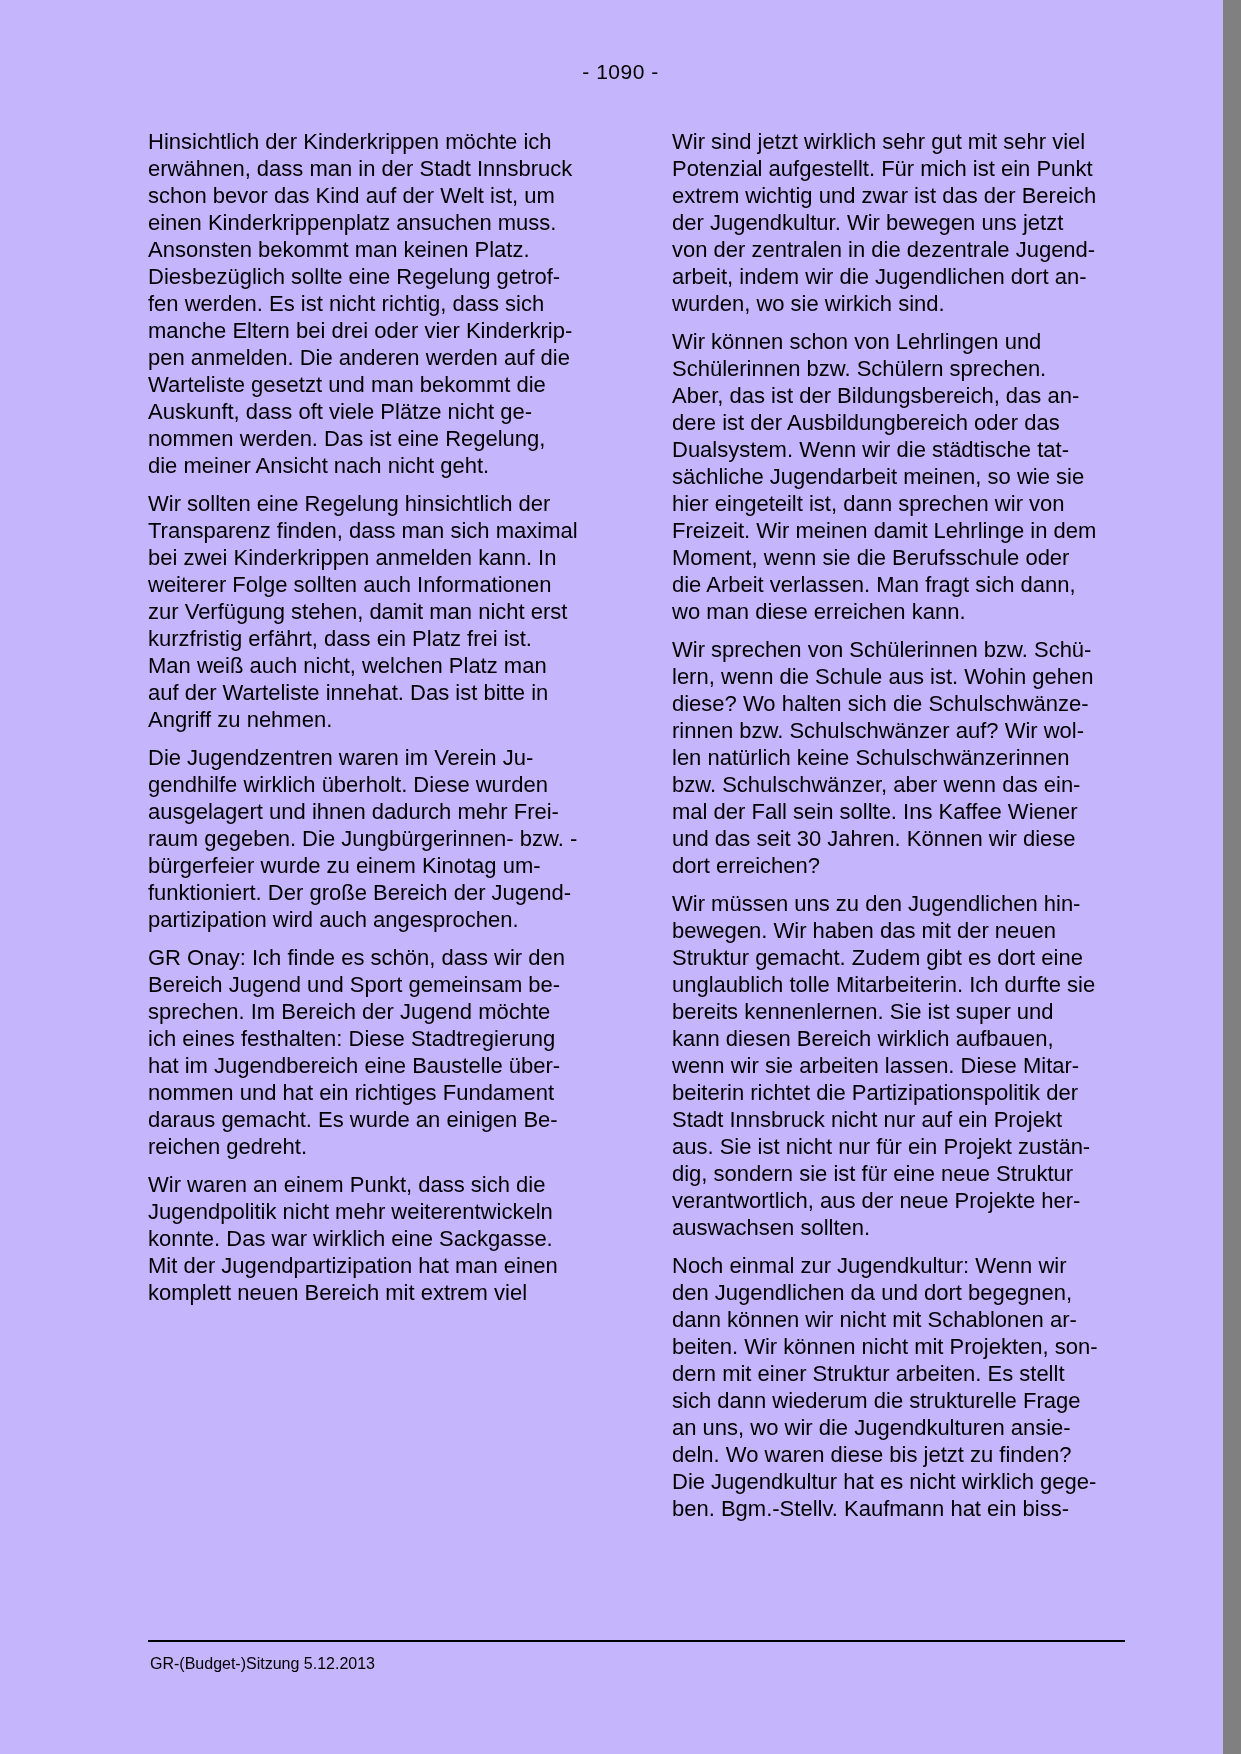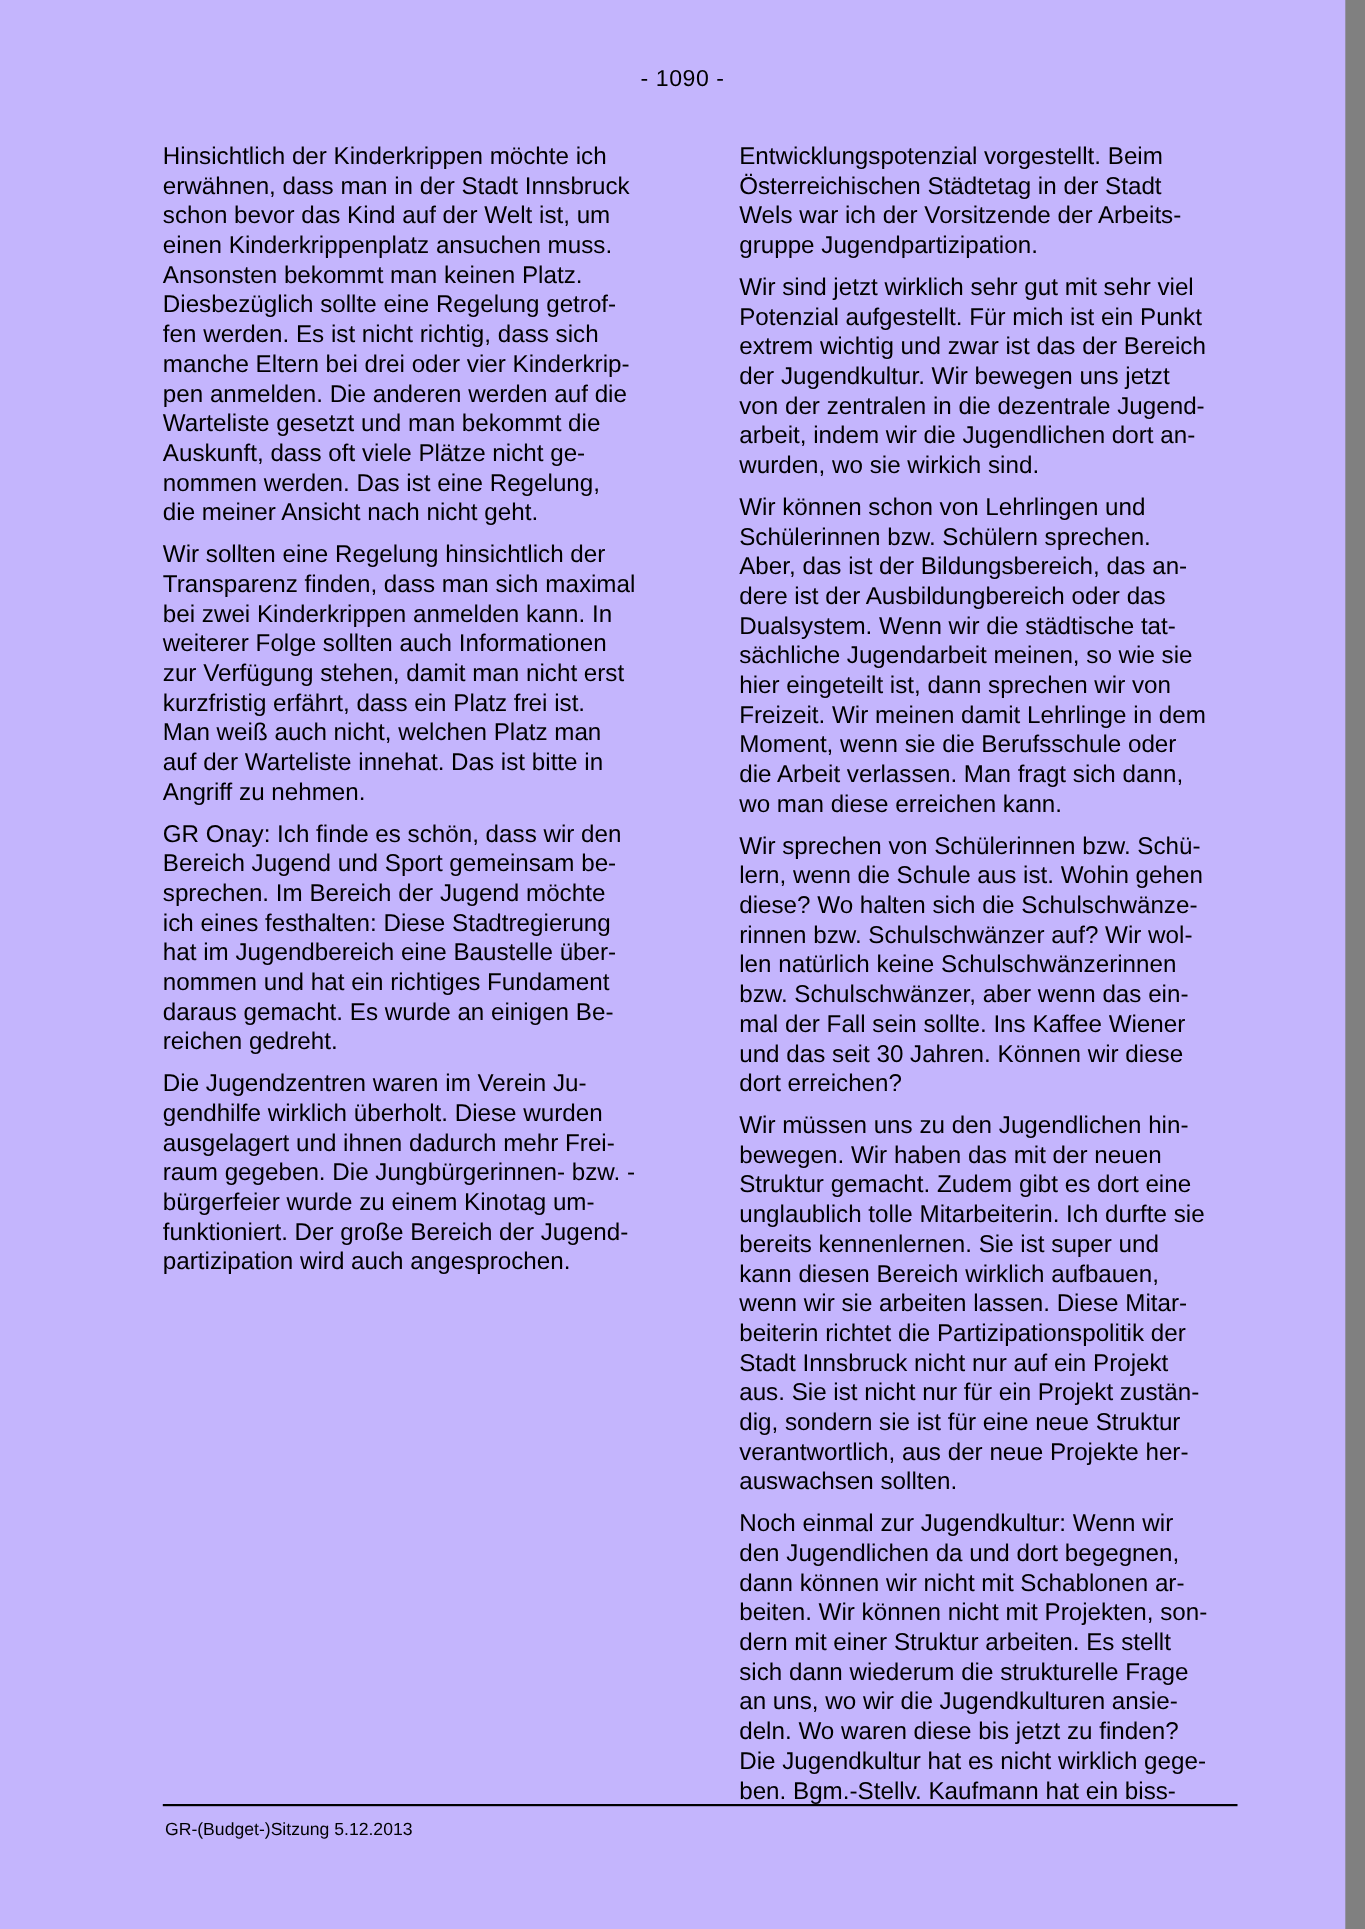--- a/index.html
+++ b/index.html
@@ -86,42 +86,43 @@
 die meiner Ansicht nach nicht geht.</p>
       <p class="para">Wir sollten eine Regelung hinsichtlich der
 Transparenz finden, dass man sich maximal
 bei zwei Kinderkrippen anmelden kann. In
 weiterer Folge sollten auch Informationen
 zur Verfügung stehen, damit man nicht erst
 kurzfristig erfährt, dass ein Platz frei ist.
 Man weiß auch nicht, welchen Platz man
 auf der Warteliste innehat. Das ist bitte in
 Angriff zu nehmen.</p>
+      <p class="para">Die Jugendzentren waren im Verein Ju-
+gendhilfe wirklich überholt. Diese wurden
+ausgelagert und ihnen dadurch mehr Frei-
+raum gegeben. Die Jungbürgerinnen- bzw. -
+bürgerfeier wurde zu einem Kinotag um-
+funktioniert. Der große Bereich der Jugend-
+partizipation wird auch angesprochen.</p>
       <p class="para">GR Onay: Ich finde es schön, dass wir den
 Bereich Jugend und Sport gemeinsam be-
 sprechen. Im Bereich der Jugend möchte
 ich eines festhalten: Diese Stadtregierung
 hat im Jugendbereich eine Baustelle über-
 nommen und hat ein richtiges Fundament
 daraus gemacht. Es wurde an einigen Be-
 reichen gedreht.</p>
-      <p class="para">Die Jugendzentren waren im Verein Ju-
-gendhilfe wirklich überholt. Diese wurden
-ausgelagert und ihnen dadurch mehr Frei-
-raum gegeben. Die Jungbürgerinnen- bzw. -
-bürgerfeier wurde zu einem Kinotag um-
-funktioniert. Der große Bereich der Jugend-
-partizipation wird auch angesprochen.</p>
+      <p class="para">Wir waren an einem Punkt, dass sich die
+Jugendpolitik nicht mehr weiterentwickeln
+konnte. Das war wirklich eine Sackgasse.
+Mit der Jugendpartizipation hat man einen
+komplett neuen Bereich mit extrem viel</p>
     </div>
 
     <div class="column">
-      <p class="para">Entwicklungspotenzial vorgestellt. Beim
-Österreichischen Städtetag in der Stadt
-Wels war ich der Vorsitzende der Arbeits-
-gruppe Jugendpartizipation.</p>
       <p class="para">Wir sind jetzt wirklich sehr gut mit sehr viel
 Potenzial aufgestellt. Für mich ist ein Punkt
 extrem wichtig und zwar ist das der Bereich
 der Jugendkultur. Wir bewegen uns jetzt
 von der zentralen in die dezentrale Jugend-
 arbeit, indem wir die Jugendlichen dort an-
 wurden, wo sie wirkich sind.</p>
       <p class="para">Wir können schon von Lehrlingen und
 Schülerinnen bzw. Schülern sprechen.
 Aber, das ist der Bildungsbereich, das an-

